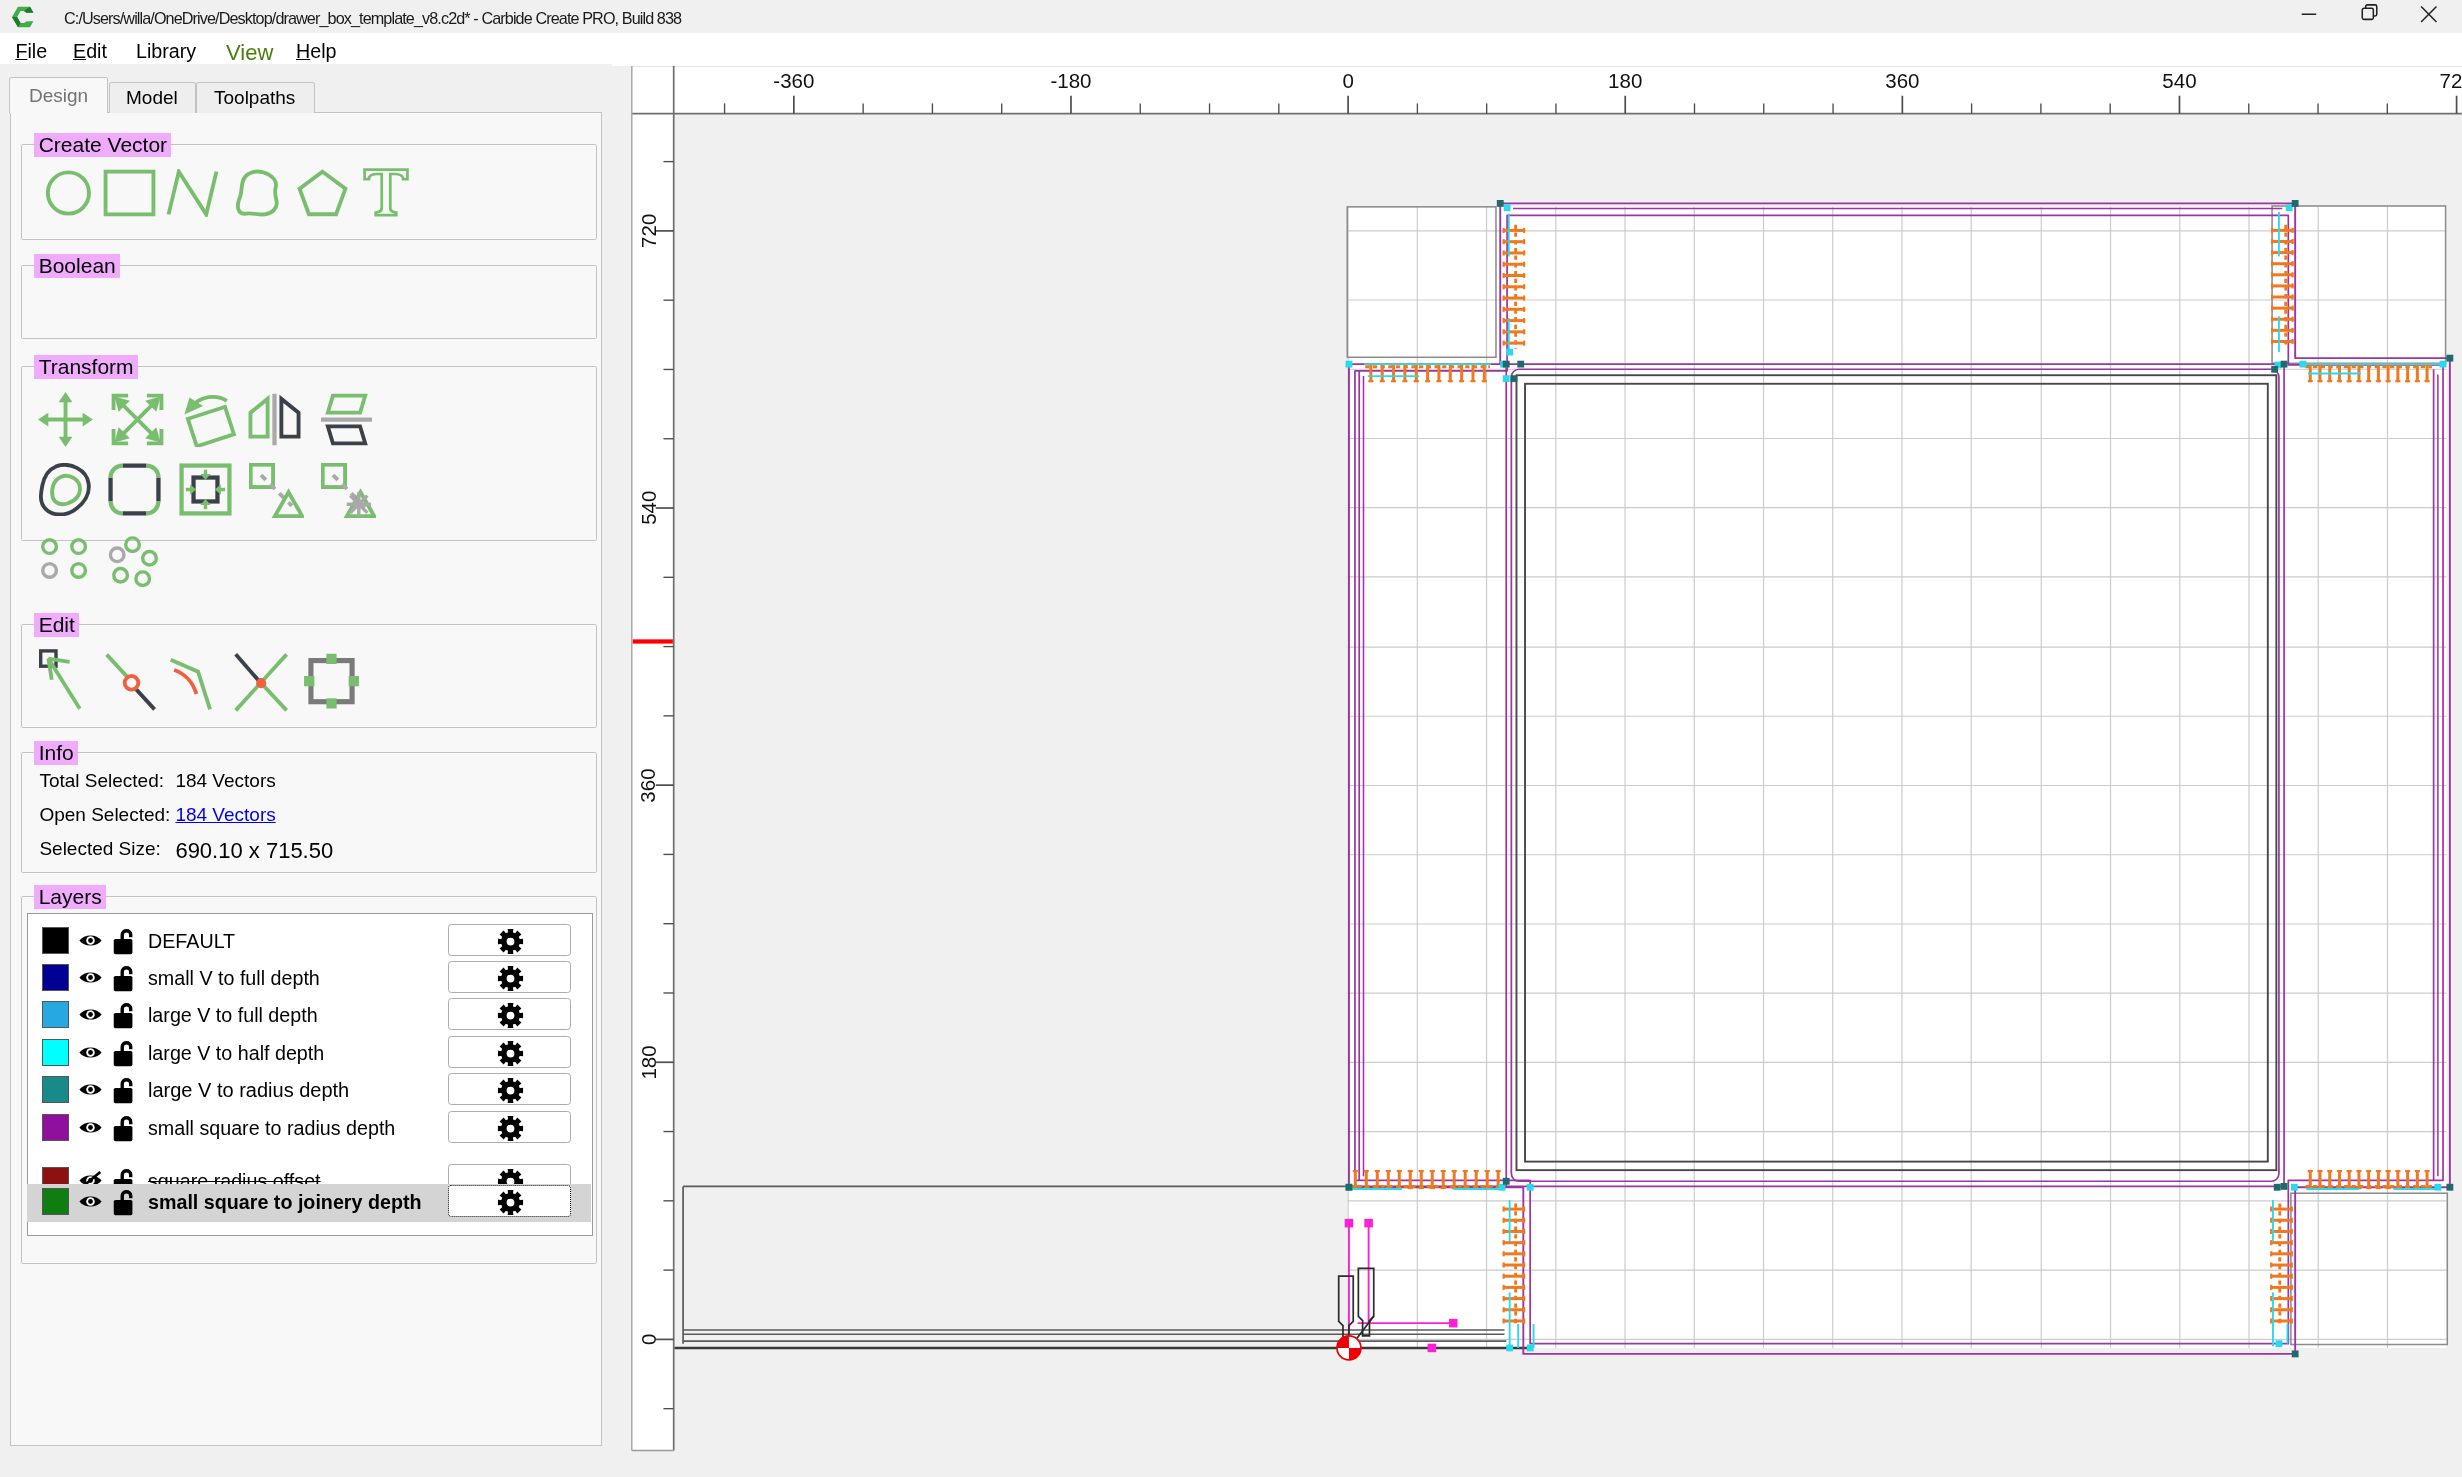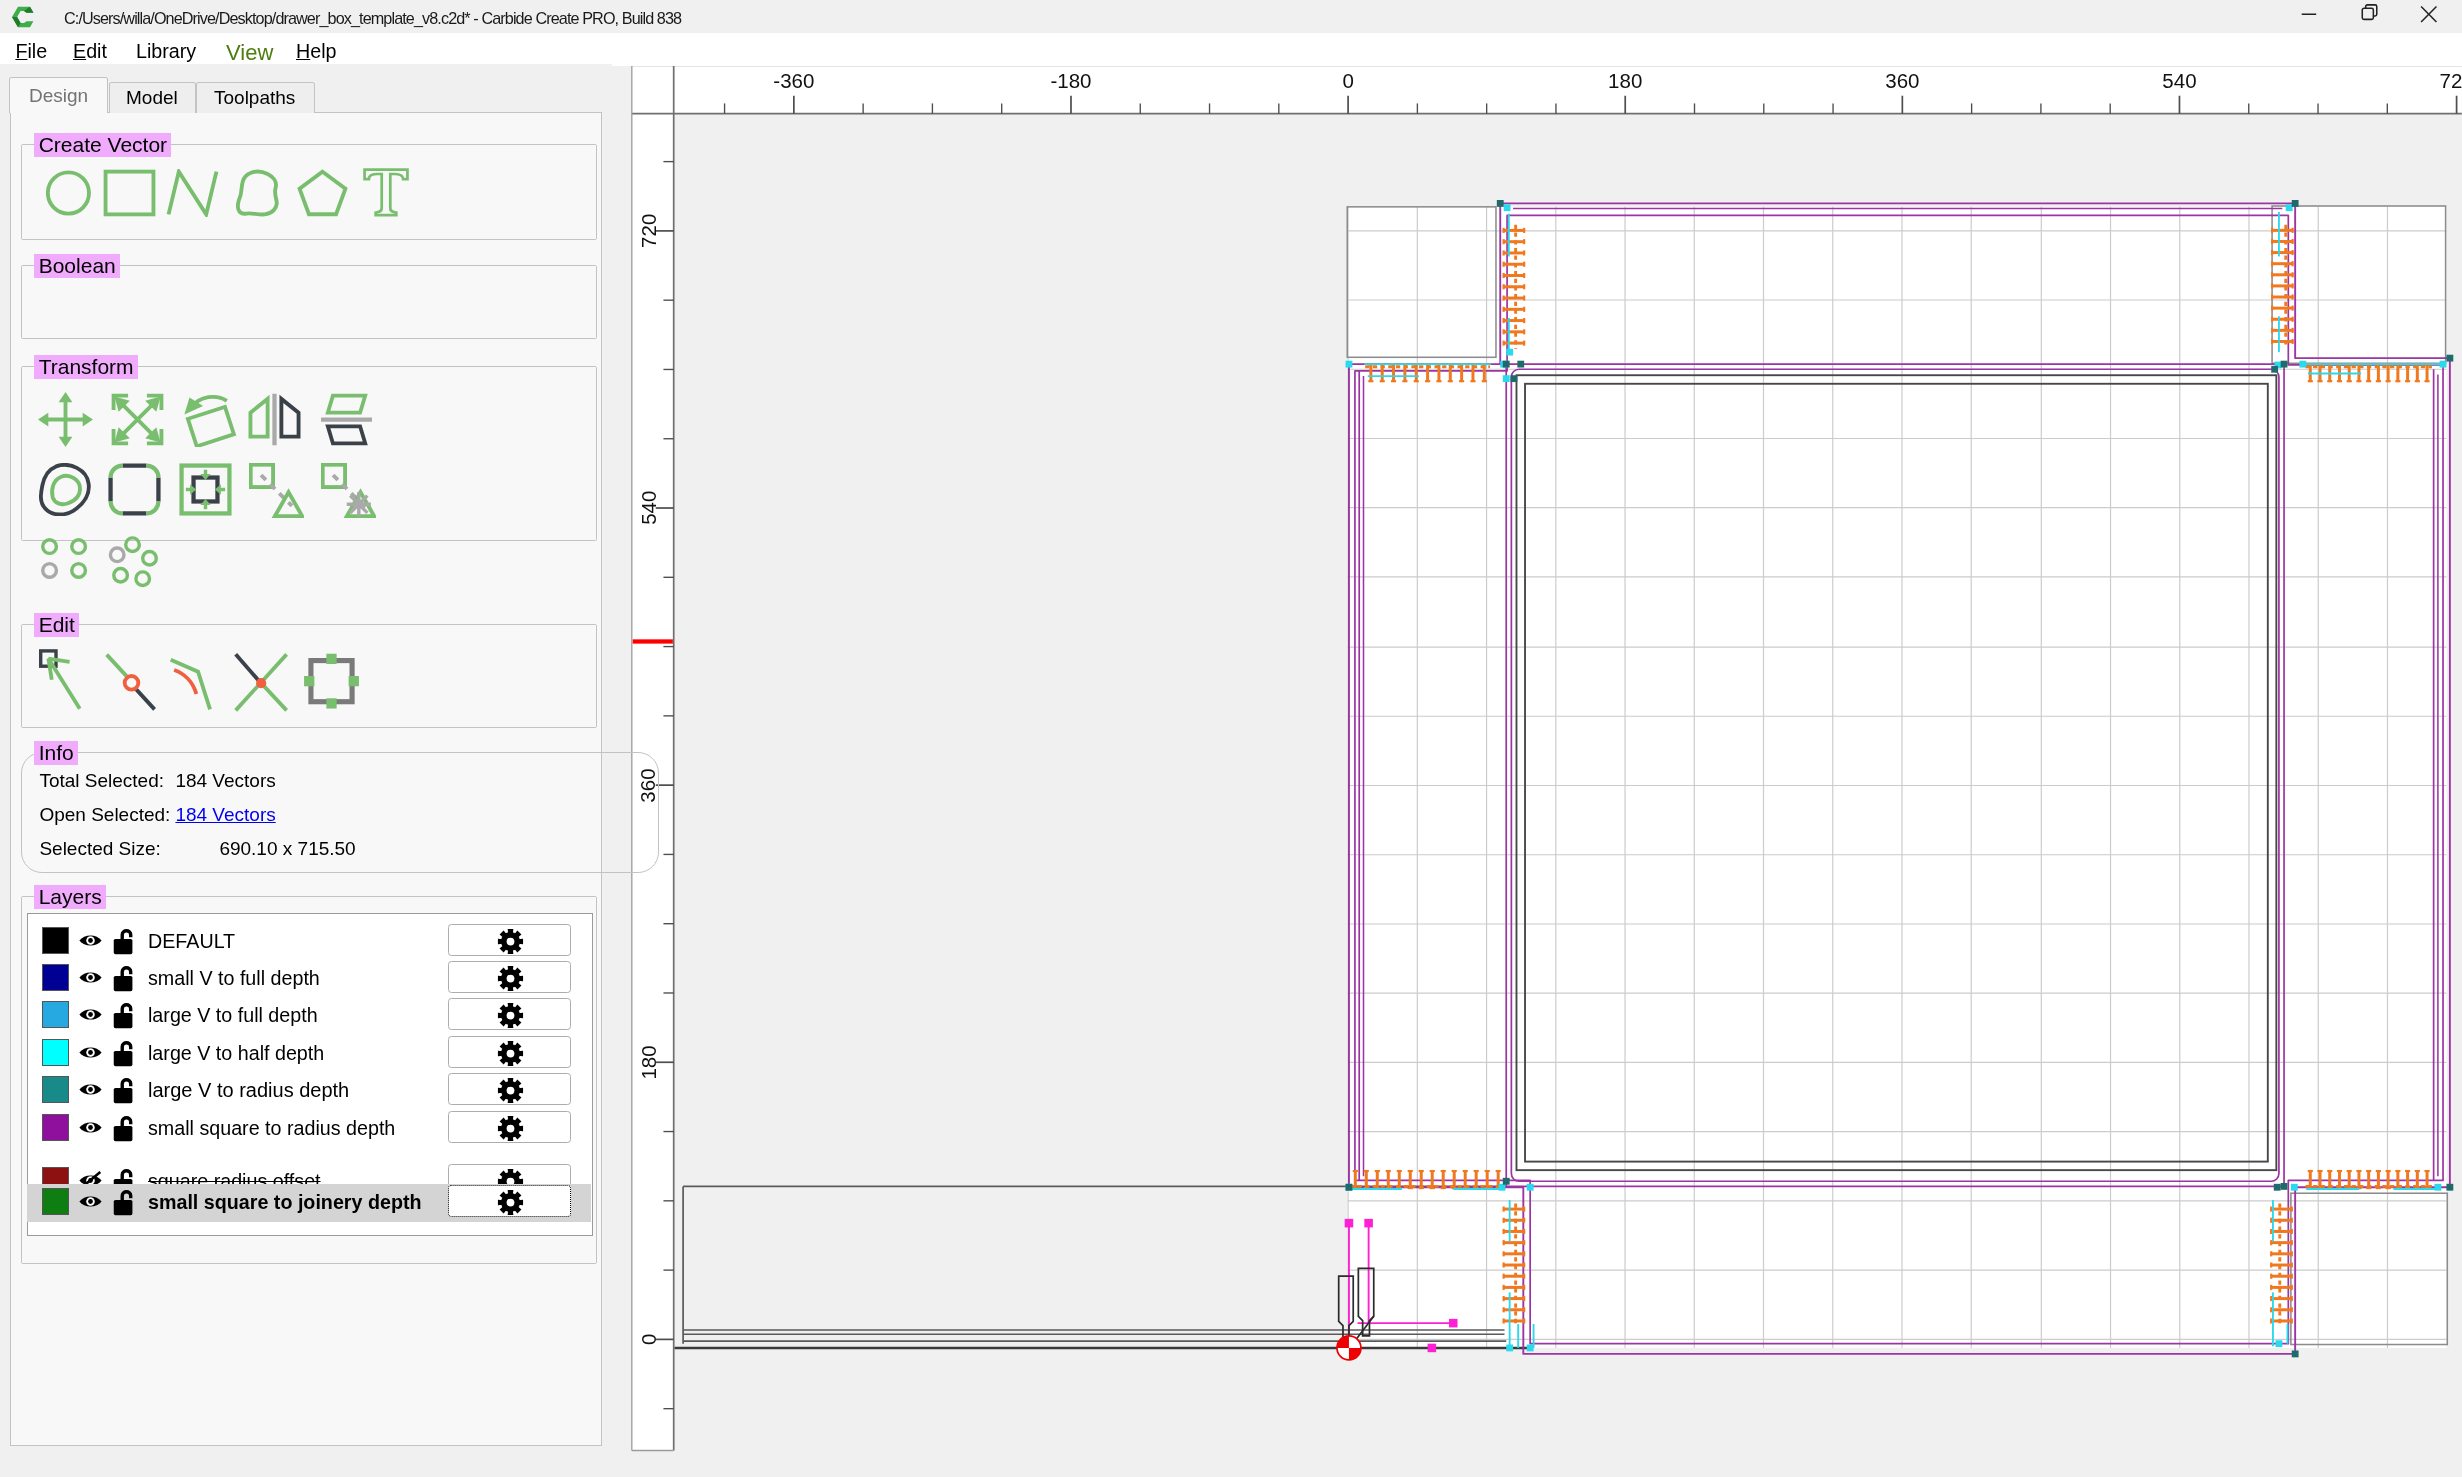--- a/index.html
+++ b/index.html
@@ -640,28 +640,28 @@
         <rect x="8" y="10" width="48" height="48" fill="none" stroke="#7a7a7a" stroke-width="6"></rect>
 <g fill="#79be6e">
           <rect x="26" y="2" width="12" height="12"></rect>
           <rect x="26" y="54" width="12" height="12"></rect>
 <rect x="0" y="28" width="12" height="12"></rect>
           <rect x="52" y="28" width="12" height="12"></rect>
         </g>
       </svg></div>
 </div>
 
-<div class="gbox" style="left:21.4px;top:752px;width:638px;height:121px;border-radius:21px;">
+<div class="gbox" style="left:21.4px;top:752px;width:576px;height:121px;">
   <div class="glabel">Info</div>
   <div class="abs" style="left:17px;top:17px;font-size:19px;">Total Selected:</div>
   <div class="abs" style="left:153px;top:17px;font-size:19px;">184 Vectors</div>
   <div class="abs" style="left:17px;top:51px;font-size:19px;">Open Selected:</div>
   <div class="abs" style="left:153px;top:51px;font-size:19px;color:#0000ee;text-decoration:underline;">184 Vectors</div>
   <div class="abs" style="left:17px;top:85px;font-size:19px;">Selected Size:</div>
-  <div class="abs" style="left:153px;top:85px;font-size:19px;margin-left:44px;">690.10 x 715.50</div>
+  <div class="abs" style="left:153px;top:85px;font-size:22px;">690.10 x 715.50</div>
 </div>
 
 <div class="gbox" style="left:21.4px;top:896px;width:576px;height:368px;">
   <div class="glabel">Layers</div>
 </div>
 <div class="abs" style="left:26.5px;top:913px;width:566px;height:323px;background:#ffffff;border:1.3px solid #9a9a9a;"></div>
 <div style="position:absolute;left:27px;top:923px;width:564px;height:38px;">
   <div style="position:absolute;left:14.5px;top:4.3px;width:27px;height:27px;background:#000000;border:0.9px solid #555;"></div>
   <div style="position:absolute;left:52px;top:7.7px;"><svg width="23" height="19" viewBox="0 0 27 22">
         <path d="M0.5,11 C6,3 21,3 26.5,11 C21,19 6,19 0.5,11 Z" fill="#000"></path>

